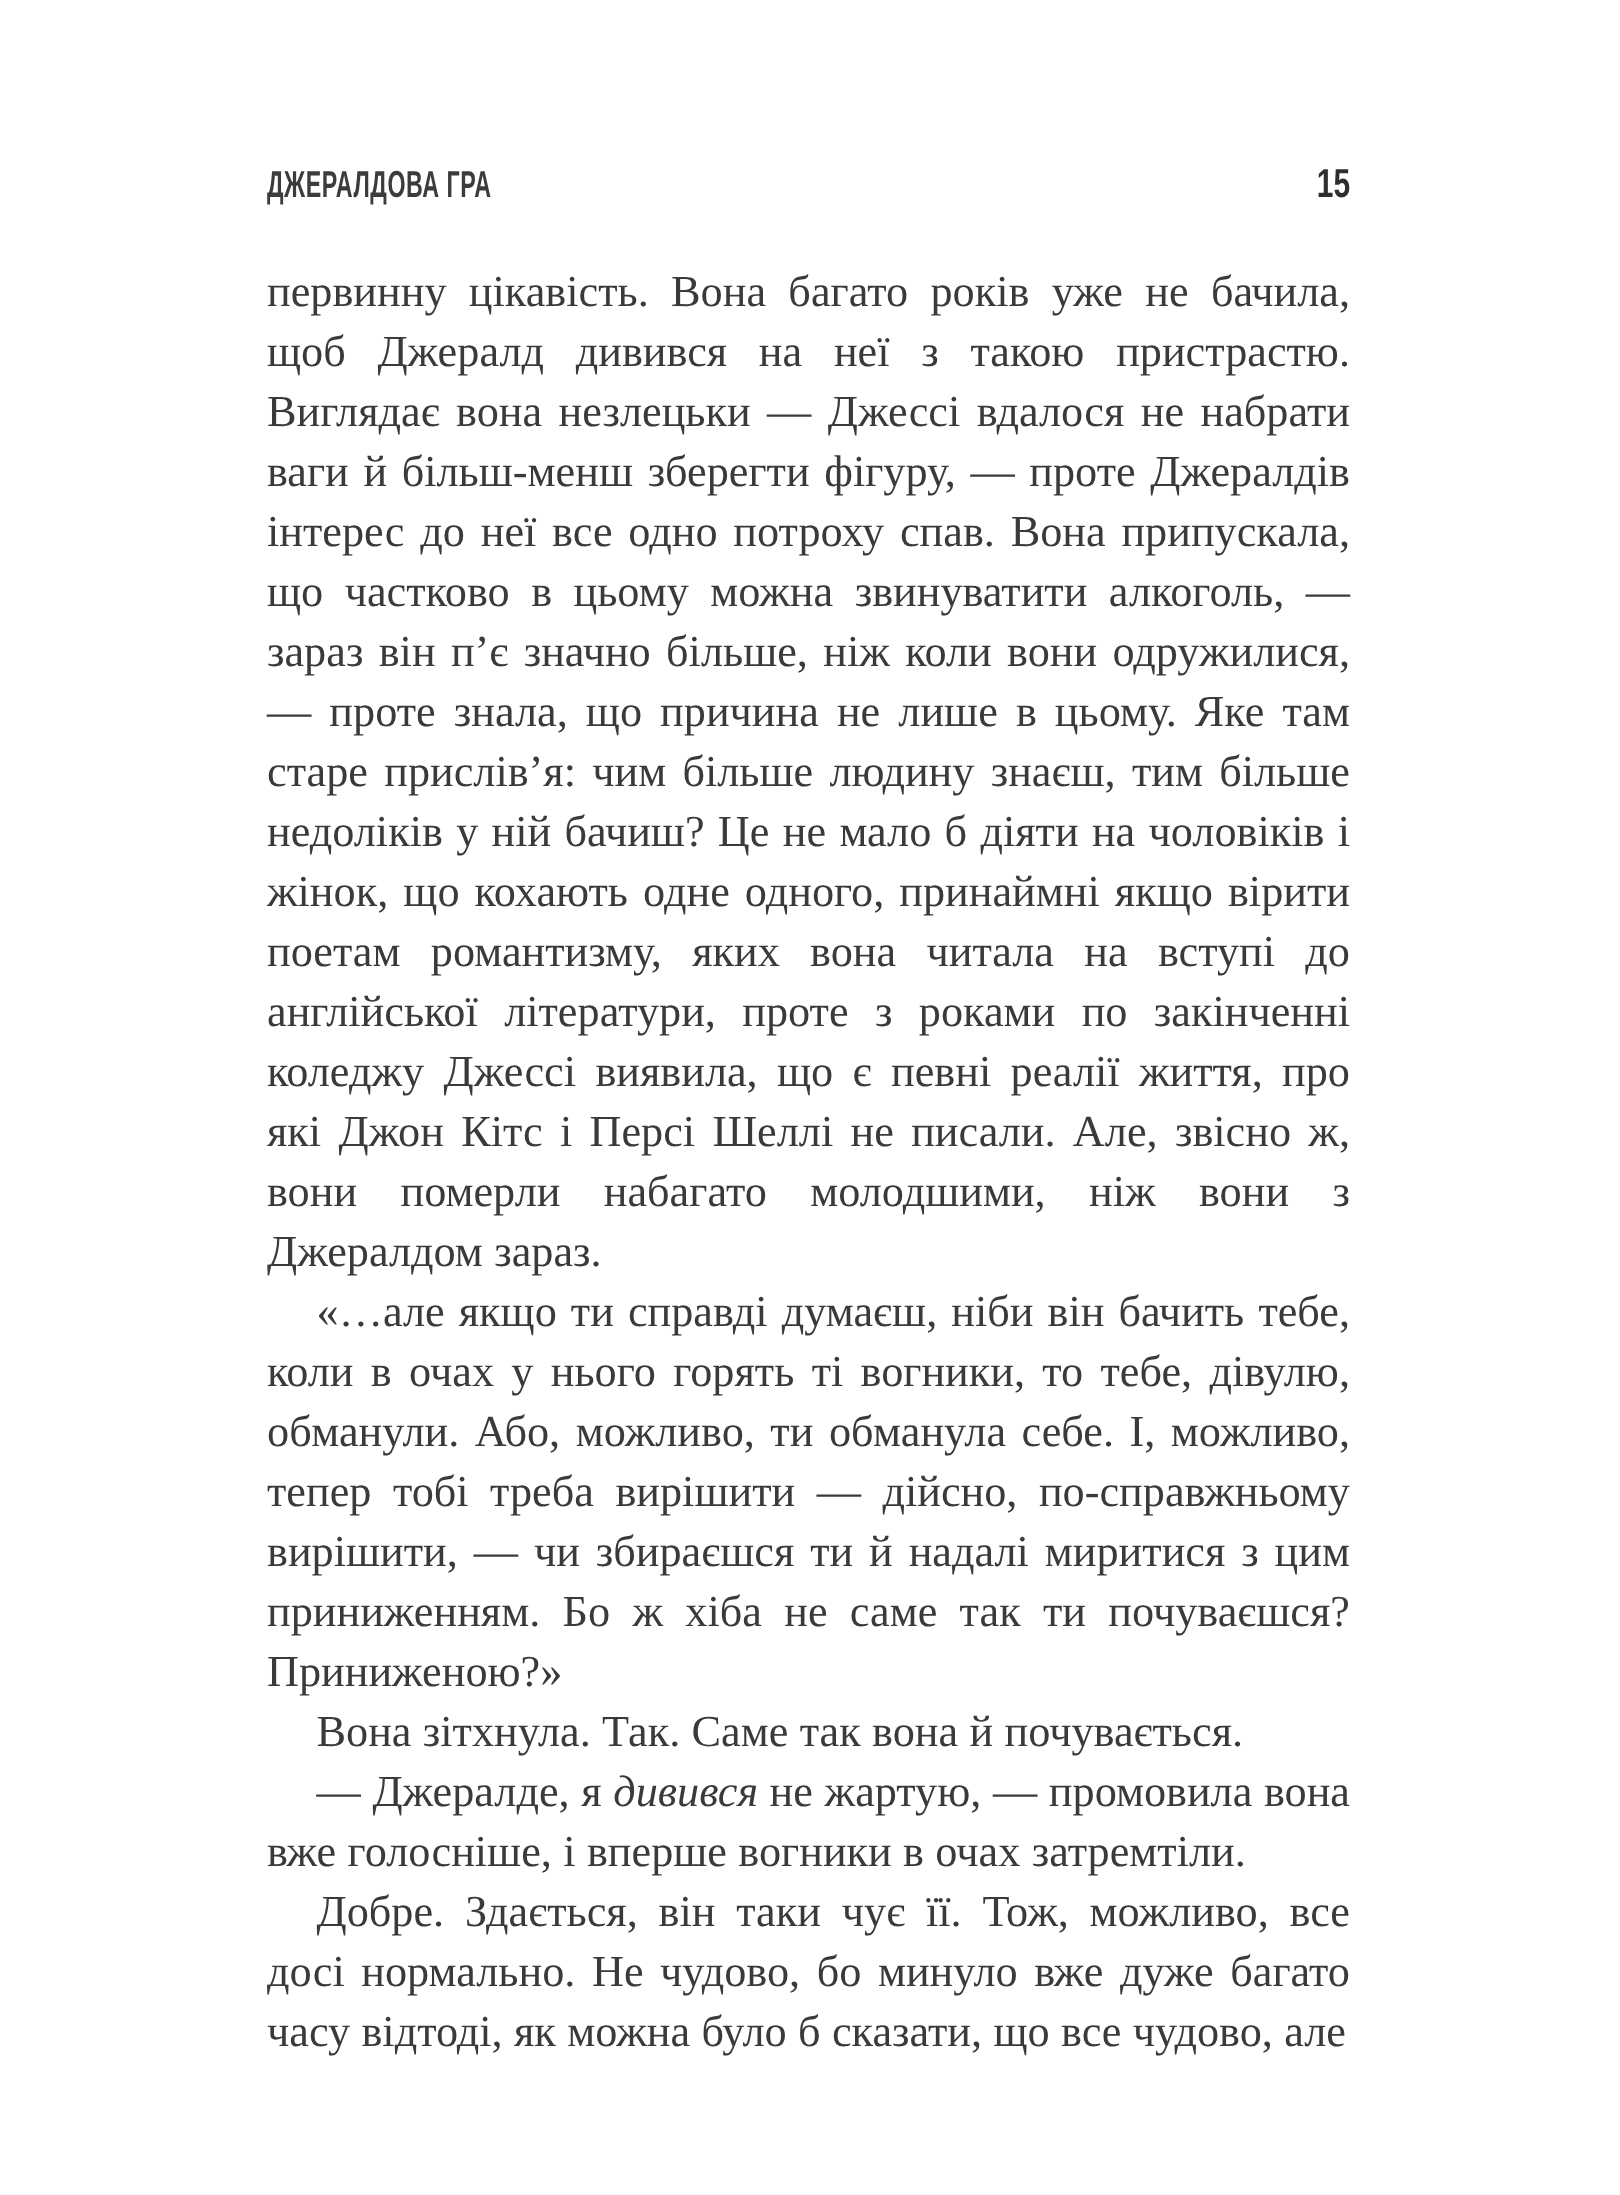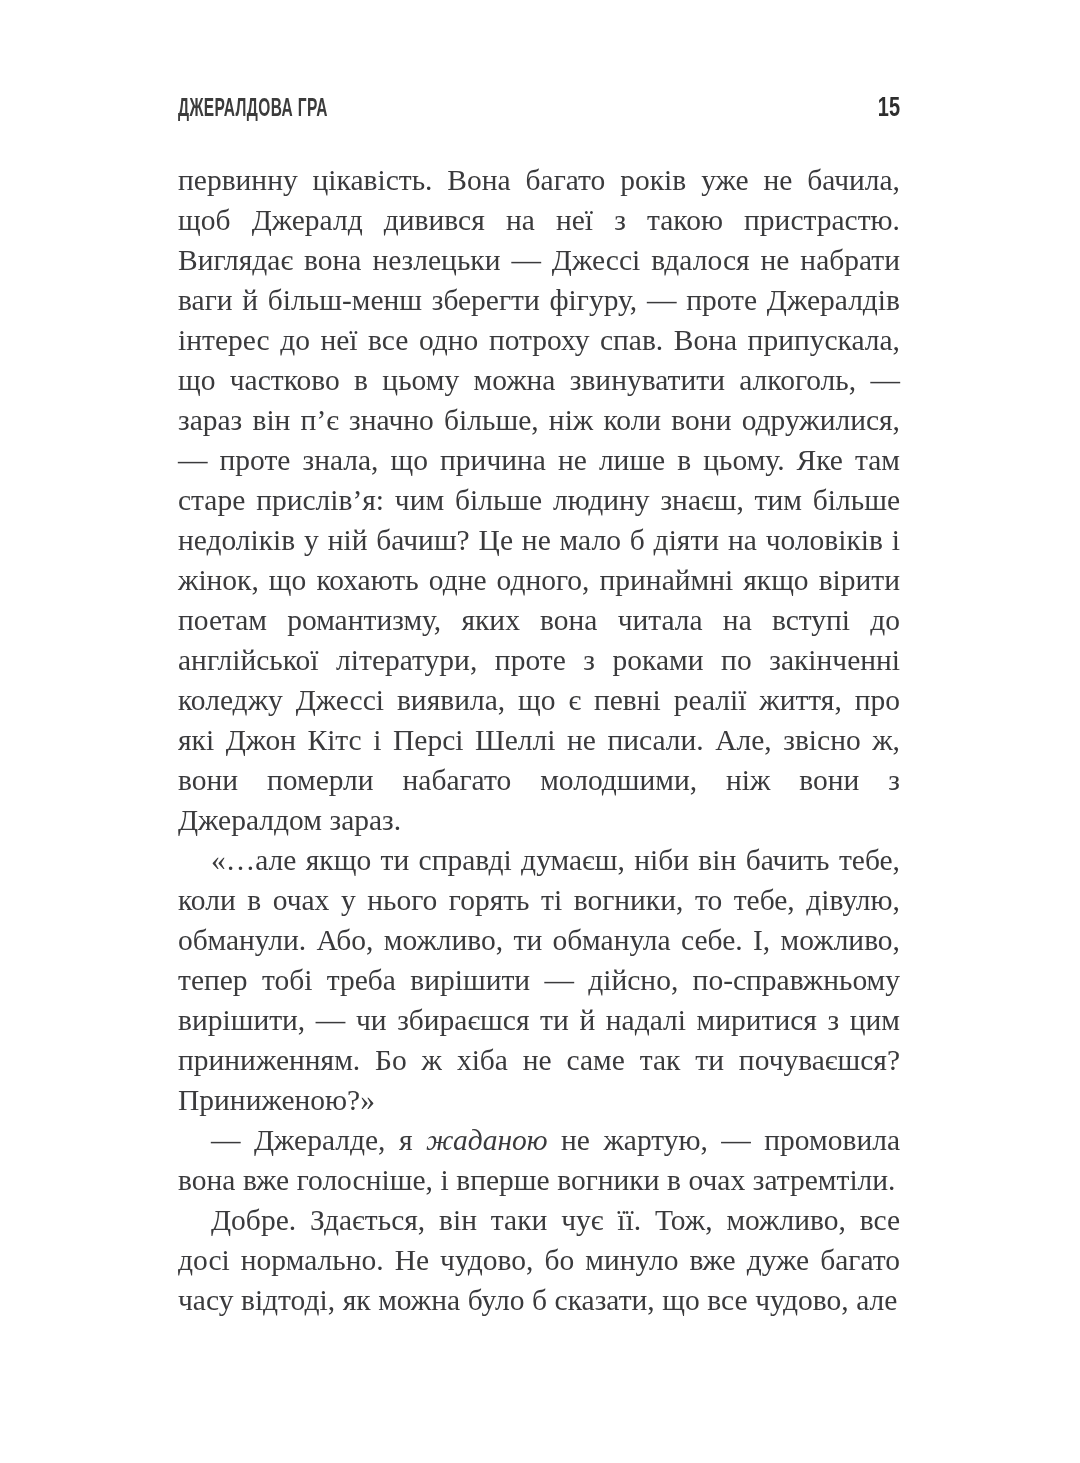--- a/index.html
+++ b/index.html
@@ -7,21 +7,21 @@
     margin: 0;
     padding: 0;
     background: #ffffff;
   }
 
   .page {
     position: relative;
     width: 1080px;
     height: 1400px;
     background: #ffffff;
-    margin: 0 auto;
+    margin: 15px auto;
     overflow: hidden;
     box-sizing: border-box;
   }
 
   
   .running-head {
     position: absolute;
     left: 178px;
     right: 180px;
     top: 92px;
@@ -88,17 +88,18 @@
 <div class="page" style="background: rgb(255, 255, 255);">
 
   <div class="running-head">
     <span class="book-title">ДЖЕРАЛДОВА ГРА</span>
     <span class="folio">15</span>
   </div>
 
   <div class="textblock" style="color: rgb(58, 58, 60);">
       <p class="no-indent">первинну цікавість. Вона багато років уже не бачила, щоб Джералд дивився на неї з такою пристрастю. Виглядає вона незлецьки — Джессі вдалося не набрати ваги й більш-менш зберегти фігуру, — проте Джералдів інтерес до неї все одно потроху спав. Вона припускала, що частково в цьому можна звинуватити алкоголь, — зараз він п’є значно більше, ніж коли вони одружилися, — проте знала, що причина не лише в цьому. Яке там старе прислів’я: чим більше людину знаєш, тим більше недоліків у ній бачиш? Це не мало б діяти на чоловіків і жінок, що кохають одне одного, принаймні якщо вірити поетам романтизму, яких вона читала на вступі до англійської літератури, проте з роками по закінченні коледжу Джессі виявила, що є певні реалії життя, про які Джон Кітс і Персі Шеллі не писали. Але, звісно ж, вони померли набагато молодшими, ніж вони з Джералдом зараз.</p>
       <p>«…але якщо ти справді думаєш, ніби він бачить тебе, коли в очах у нього горять ті вогники, то тебе, дівулю, обманули. Або, можливо, ти обманула себе. І, можливо, тепер тобі треба вирішити — дійсно, по-справжньому вирішити, — чи збираєшся ти й надалі миритися з цим приниженням. Бо ж хіба не саме так ти почуваєшся? Приниженою?»</p>
-      <p>— Джералде, я <em>жаданою</em> не жартую, — промовила вона вже голосніше, і вперше вогники в очах затремтіли.</p>
+      <p>Вона зітхнула. Так. Саме так вона й почувається.</p>
+      <p>— Джералде, я <em>дивився</em> не жартую, — промовила вона вже голосніше, і вперше вогники в очах затремтіли.</p>
       <p>Добре. Здається, він таки чує її. Тож, можливо, все досі нормально. Не чудово, бо минуло вже дуже багато часу відтоді, як можна було б сказати, що все чудово, але</p>
     </div>
 
 </div>
 
 </body></html>

